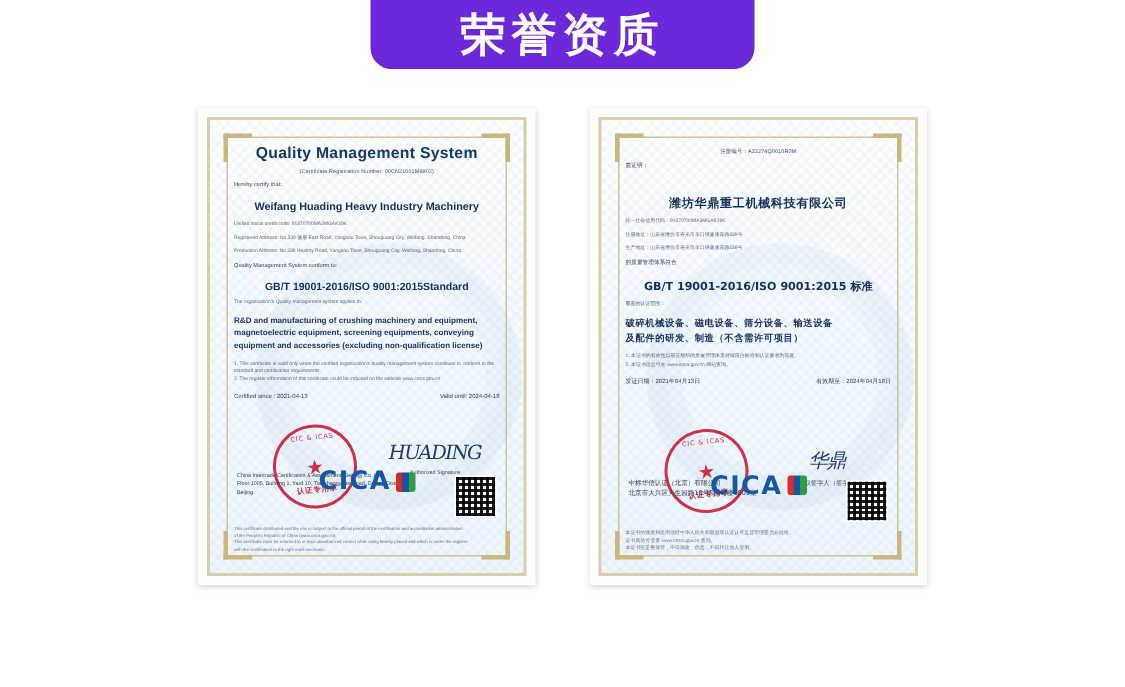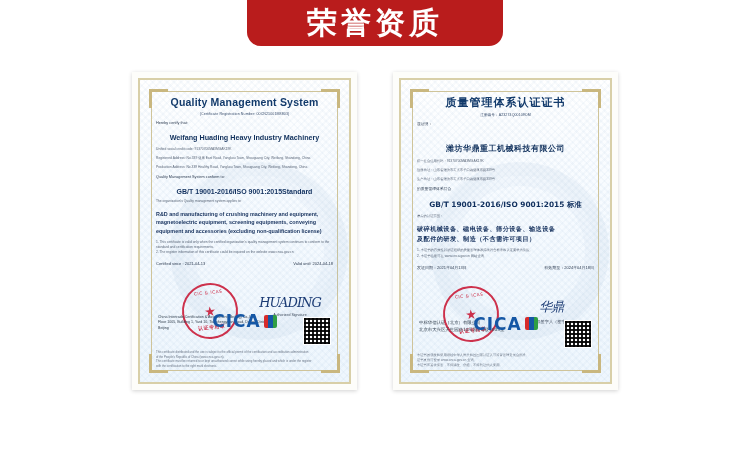--- a/index.html
+++ b/index.html
@@ -20,21 +20,21 @@
     height: 458px;
     background: #ffffff;
   }
   
   .banner {
     position: absolute;
     top: 0;
     left: 247px;
     width: 256px;
     height: 46px;
-    background: #b91c1c;
+    background: #6d28d9;
     border-bottom-left-radius: 14px;
     border-bottom-right-radius: 14px;
     display: flex;
     align-items: center;
     justify-content: center;
   }
   .banner-title {
     color: #ffffff;
     font-size: 30px;
     font-weight: bold;
@@ -373,21 +373,20 @@
 
     <div class="cert cert-cn">
       <div class="cert-inner">
         <div class="frame-line"></div>
         <div class="corner tl"></div>
         <div class="corner tr"></div>
         <div class="corner bl"></div>
         <div class="corner br"></div>
 
         <div class="cert-body">
-          <div class="c-title">质量管理体系认证证书</div>
           <div class="c-sub">注册编号：A23274Q0010R0M</div>
 
           <div class="c-line">兹证明：</div>
 
           <div class="c-holder">潍坊华鼎重工机械科技有限公司</div>
 
           <div class="c-tiny">统一社会信用代码：91370700MA3MGAK19K</div>
           <div class="c-tiny">注册地址：山东省潍坊市寿光市羊口镇健康东路339号</div>
           <div class="c-tiny">生产地址：山东省潍坊市寿光市羊口镇健康东路339号</div>
 

